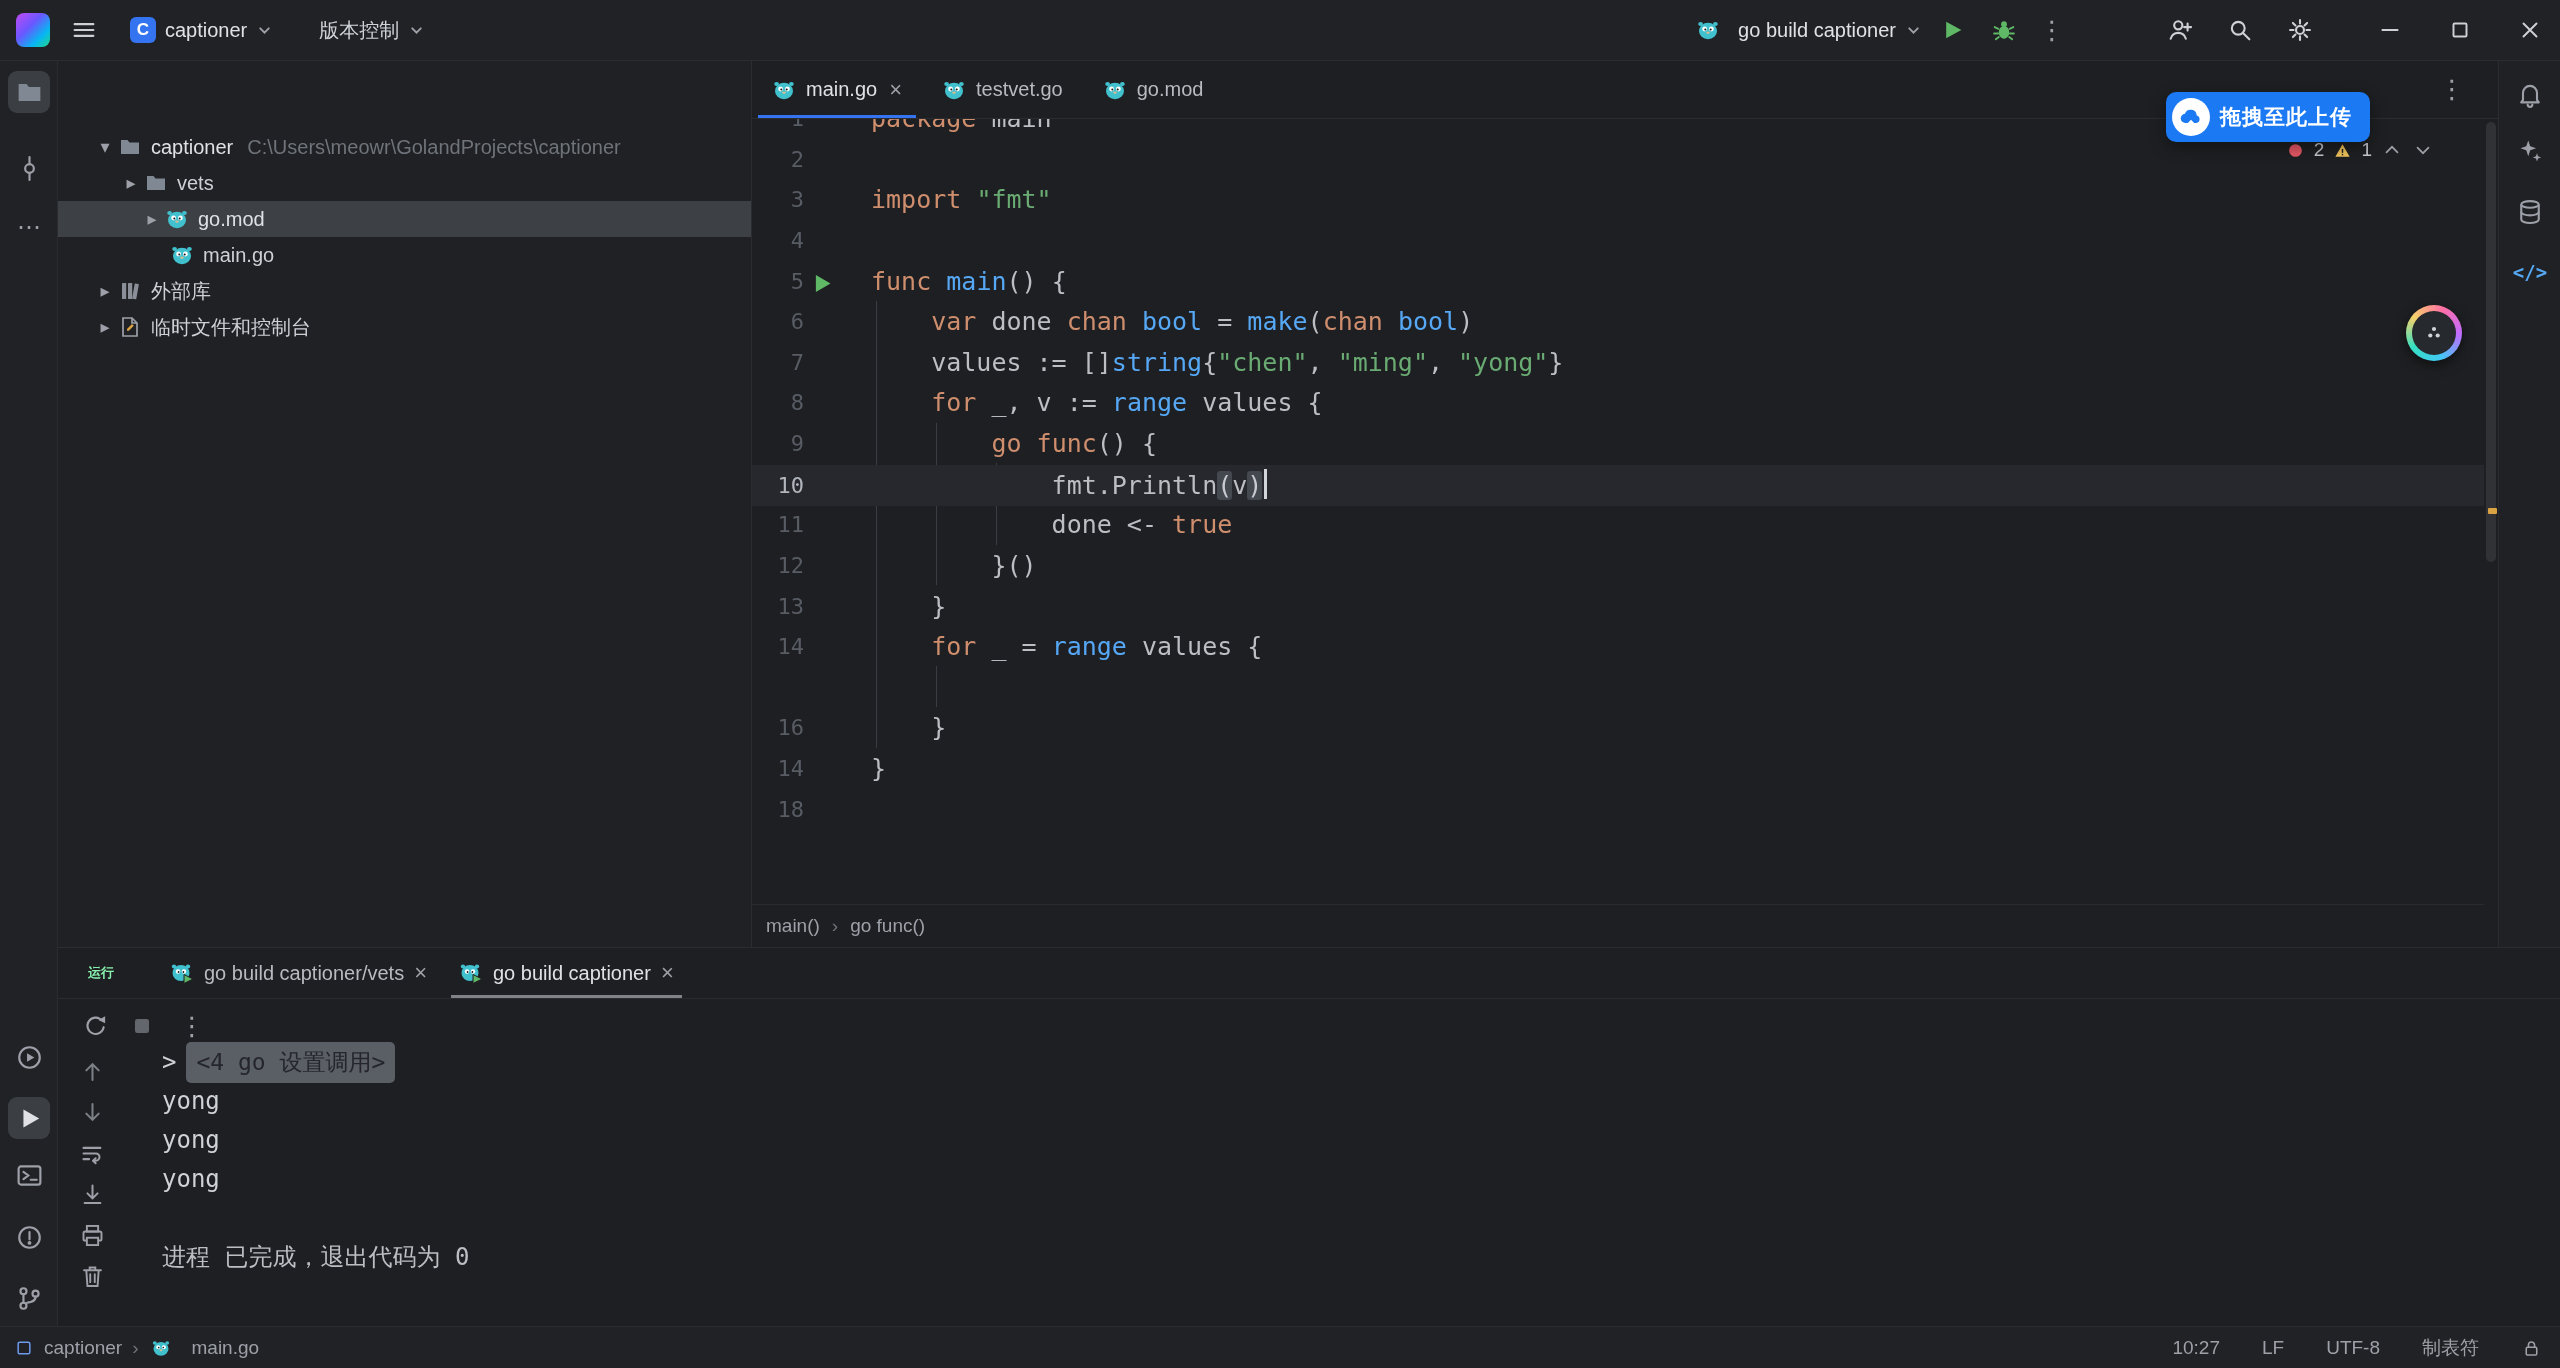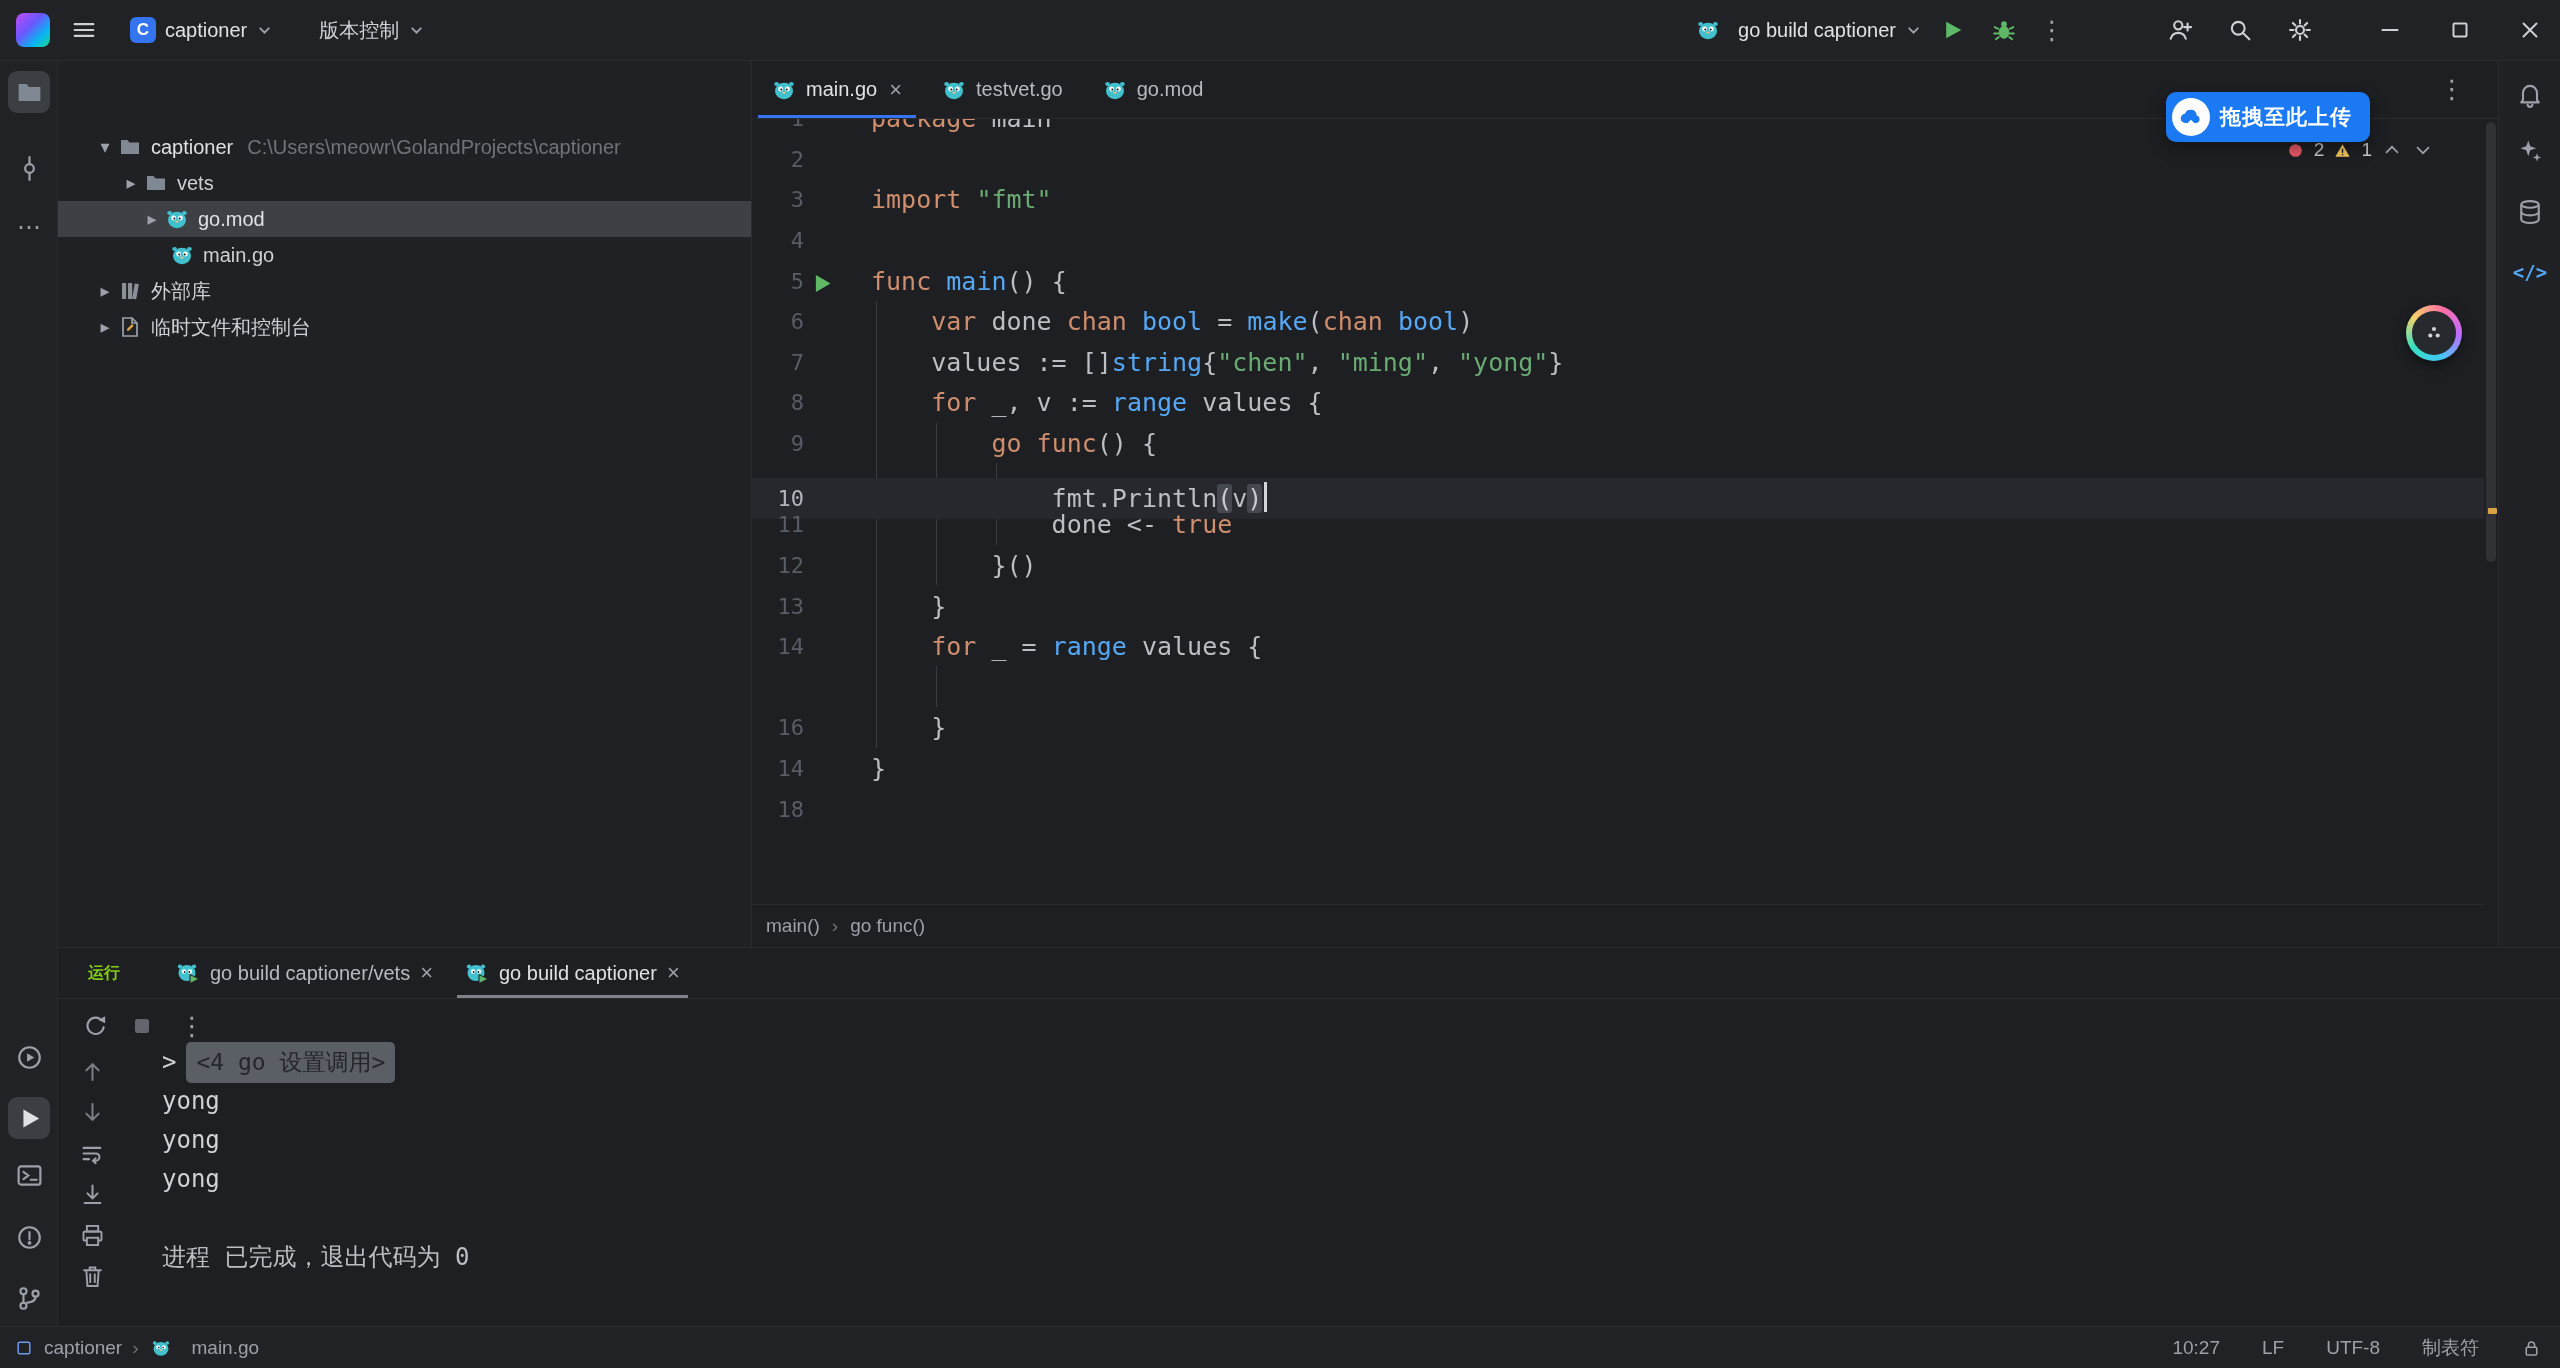--- a/index.html
+++ b/index.html
@@ -95,21 +95,21 @@
 
   
   #rightstrip{position:absolute;left:2498px;top:61px;width:62px;height:886px;background:#1f2124;border-left:1px solid #2a2c30;}
   .rs-ic{position:absolute;left:10px;width:42px;height:42px;display:flex;align-items:center;justify-content:center;border-radius:9px;}
   .rs-ic svg{width:28px;height:28px;}
   .rs-txt{position:absolute;left:0;width:62px;text-align:center;color:#56a8f5;font-size:19px;font-weight:bold;font-family:"DejaVu Sans Mono",monospace;}
 
   
   #runpanel{position:absolute;left:58px;top:947px;width:2502px;height:379px;background:#1e1f22;border-top:1px solid #2a2c30;}
   #run-header{position:absolute;left:0;top:0;right:0;height:50px;border-bottom:1px solid #292b2f;display:flex;align-items:center;}
-  #run-title{font-size:16px;font-weight:bold;color:#84cc16;margin-left:30px;}
+  #run-title{font-size:13px;font-weight:bold;color:#86efac;margin-left:30px;}
   .rtab{position:relative;display:flex;align-items:center;gap:10px;height:50px;padding:0 16px;font-size:20px;color:#b7bac0;}
   .rtab:first-of-type{margin-left:40px;}
   .rtab.active{color:#dfe1e5;}
   .rtab.active:after{content:"";position:absolute;left:8px;right:8px;bottom:0;height:3px;background:#7f8287;}
   .rtab .close{color:#9da0a8;font-size:22px;}
   .rtab .ticon{margin-right:0;}
   #run-toolbar{position:absolute;left:0;top:56px;height:44px;display:flex;align-items:center;gap:18px;padding-left:24px;}
   #run-toolbar .rt-ic svg{width:28px;height:28px;}
   #run-lefticons{position:absolute;left:12px;top:110px;width:44px;display:flex;flex-direction:column;align-items:center;gap:14px;}
   #run-lefticons .rt-ic svg{width:27px;height:27px;}
@@ -426,21 +426,21 @@
           <span class="ct"><span class="tk-d">    values := []</span><span class="tk-b">string</span><span class="tk-d">{</span><span class="tk-s">"chen"</span><span class="tk-d">, </span><span class="tk-s">"ming"</span><span class="tk-d">, </span><span class="tk-s">"yong"</span><span class="tk-d">}</span></span>
         </div>
         <div class="code-line" style="top: 321.44px;">
           <span class="ln">8</span>
           <span class="ct"><span class="tk-d">    </span><span class="tk-k">for</span><span class="tk-d"> _, v := </span><span class="tk-b">range</span><span class="tk-d"> values {</span></span>
         </div>
         <div class="code-line" style="top: 362.06px;">
           <span class="ln">9</span>
           <span class="ct"><span class="tk-d">        </span><span class="tk-k">go</span><span class="tk-d"> </span><span class="tk-k">func</span><span class="tk-d">() {</span></span>
         </div>
-        <div class="code-line current" style="top: 417px;">
+        <div class="code-line current" style="top: 404px;">
           <span class="ln">10</span>
           <span class="ct"><span class="tk-d">            fmt.Println</span><span class="tk-m">(</span><span class="tk-d">v</span><span class="tk-m">)</span><span class="caret"></span></span>
         </div>
         <div class="code-line" style="top: 443.3px;">
           <span class="ln">11</span>
           <span class="ct"><span class="tk-d">            done &lt;- </span><span class="tk-k">true</span></span>
         </div>
         <div class="code-line" style="top: 483.92px;">
           <span class="ln">12</span>
           <span class="ct"><span class="tk-d">        }()</span></span>

